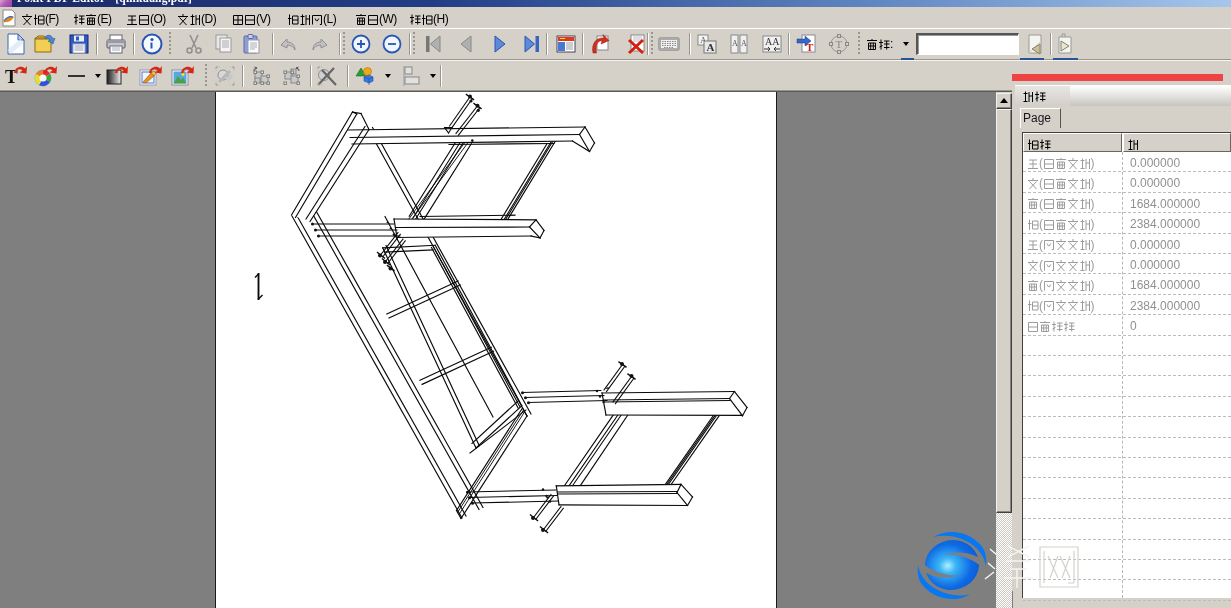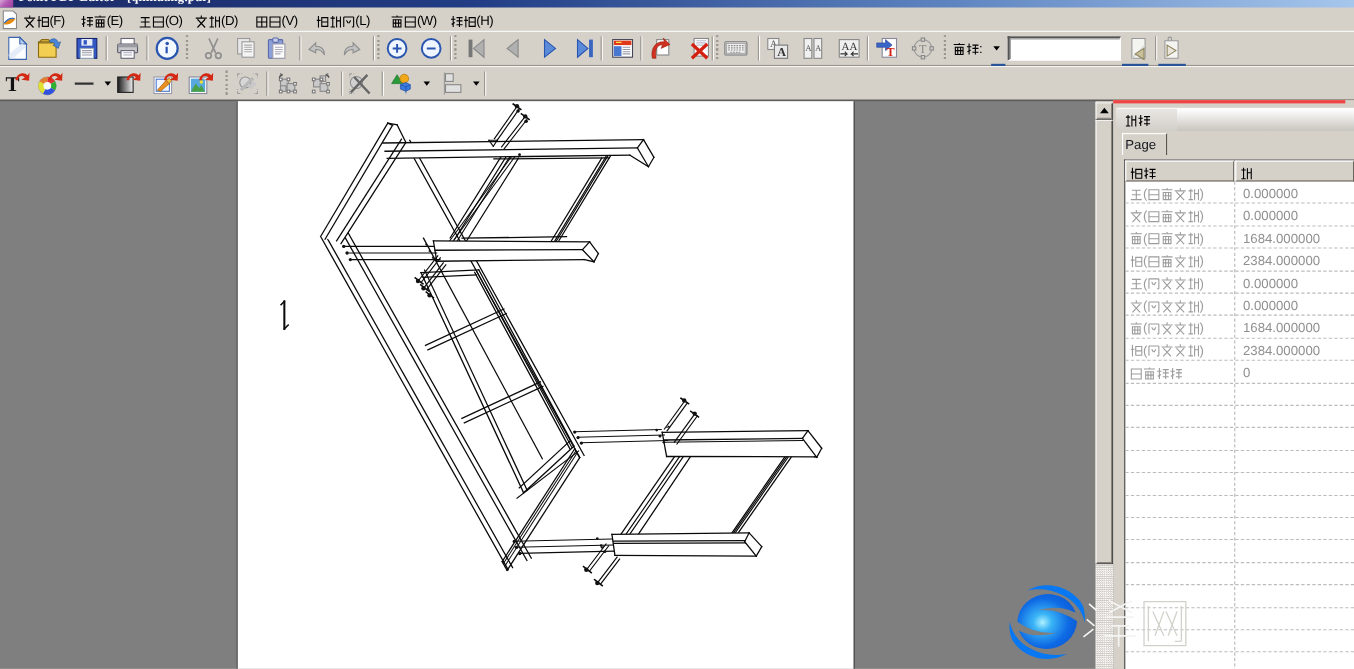--- a/index.html
+++ b/index.html
@@ -5,21 +5,21 @@
 .abs{position:absolute}
 #titlebar{left:0;top:0;width:1231px;height:7px;background:linear-gradient(90deg,#1b2a66 0%,#223d85 35%,#5e84c0 70%,#a6c6ec 100%);overflow:hidden}
 #titleicon{left:0;top:0;width:12px;height:7px;background:linear-gradient(135deg,#d9a8d9 0%,#b35cb3 45%,#9a3c9a 100%)}
 #titletext{left:17px;top:-8px;color:#fff;font-weight:bold;font-size:11.5px;letter-spacing:0.2px;font-family:"Liberation Serif",serif}
 #menubar{left:0;top:7px;width:1231px;height:22px;background:#d5d1c9;border-bottom:1px solid #fff}
 #tb1{left:0;top:29px;width:1231px;height:31px;background:#d5d1c9;border-bottom:1px solid #9a968e}
 #tb2{left:0;top:60px;width:1231px;height:31px;background:#d5d1c9;border-top:1px solid #f6f4f0;border-bottom:1px solid #9a968e}
 #mainarea{left:0;top:91px;width:1013px;height:517px;background:#7f7f7f;border-top:1px solid #5a5a5a}
 #page{left:215px;top:92px;width:562px;height:516px;background:#fff;border-left:1px solid #1a1a1a;border-right:1px solid #1a1a1a}
 #vscroll{left:996px;top:92px;width:16px;height:516px;background:#d5d1c9}
-#panel{left:1012px;top:91px;width:211px;height:517px;background:#d5d1c9;border-top:3px solid #ef4444}
+#panel{left:1012px;top:74px;width:211px;height:517px;background:#d5d1c9;border-top:7px solid #ef4444}
 .sep1{position:absolute;width:2px;height:22px;border-left:1px solid #9a968e;border-right:1px solid #fff;top:4px}
 .grip{position:absolute;width:3px;height:24px;top:3px;background-image:repeating-linear-gradient(to bottom,#9a968e 0,#9a968e 2px,#d5d1c9 2px,#d5d1c9 4px);background-size:2px 100%;background-repeat:no-repeat}
 .ico{position:absolute;width:24px;height:24px;top:3px}
 .ddarr{position:absolute;top:13px;width:0;height:0;border-left:3.5px solid transparent;border-right:3.5px solid transparent;border-top:4px solid #000}
 .mi{position:absolute;top:4px;height:16px;display:inline-flex;align-items:center}
 .cjk{width:12px;height:13px;display:inline-block;color:#000}
 .lat{font-size:12px;color:#000;font-family:"Liberation Sans",sans-serif;letter-spacing:-0.5px}
 .trow{left:11px;width:208px;height:20.4px;border-bottom:1px dashed #bcbcbc}
 .gry{color:#9c9c9c}.gry .cjk{color:#9c9c9c}
 .val{left:118px;font-size:12px;color:#909090}

